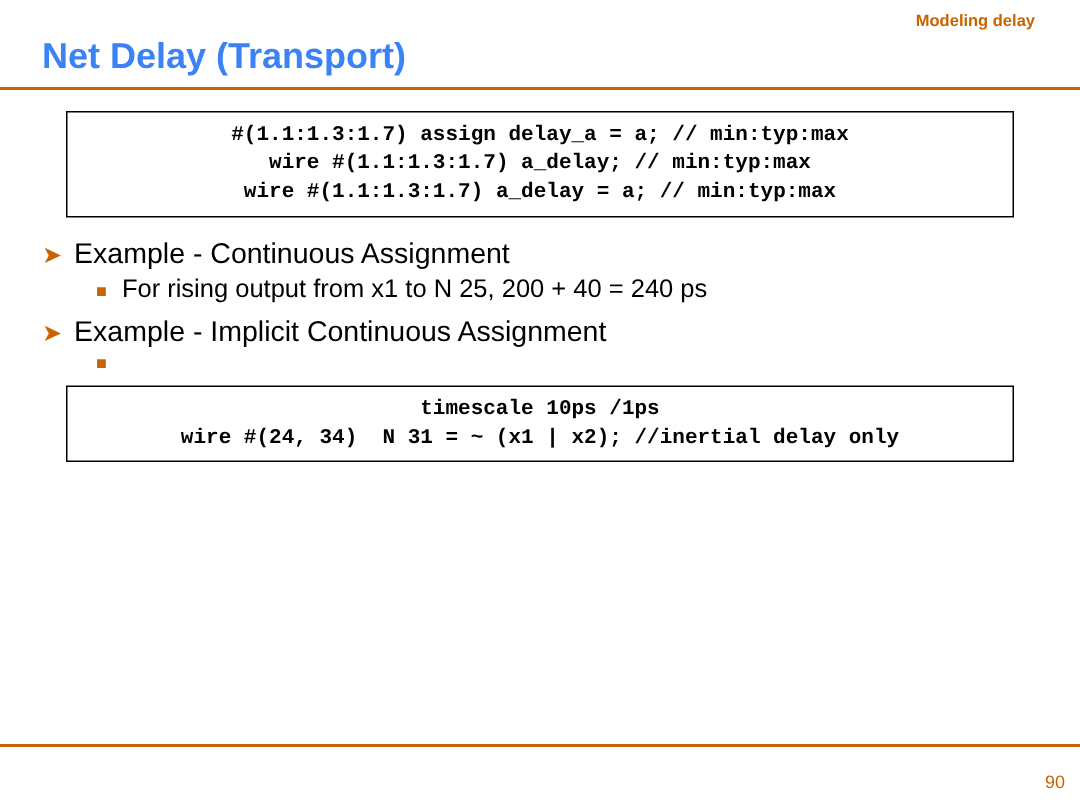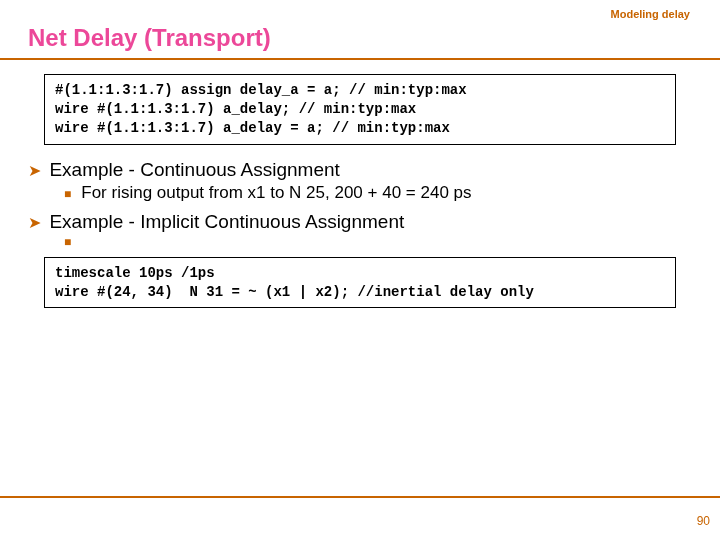--- a/index.html
+++ b/index.html
@@ -17,30 +17,31 @@
     top: 8px;
     right: 30px;
     color: #C86400;
     font-size: 11px;
     font-weight: bold;
     margin-left: 32px;
   }
   .title {
     font-size: 24px;
     font-weight: bold;
-    color: #ec4899;
+    color: #3b82f6;
     padding: 24px 28px 6px 28px;
   }
   .hr-main {
     margin: 0 0 14px 0;
     border: none;
     border-top: 2px solid #C86400;
   }
   .content {
     padding: 0 28px;
+    text-align: center;
   }
   .codebox {
     border: 1px solid #000;
     padding: 6px 10px;
     margin: 0 16px 14px 16px;
     font-family: "Courier New", Courier, monospace;
     font-size: 14px;
     font-weight: bold;
     white-space: pre;
     line-height: 1.35;

